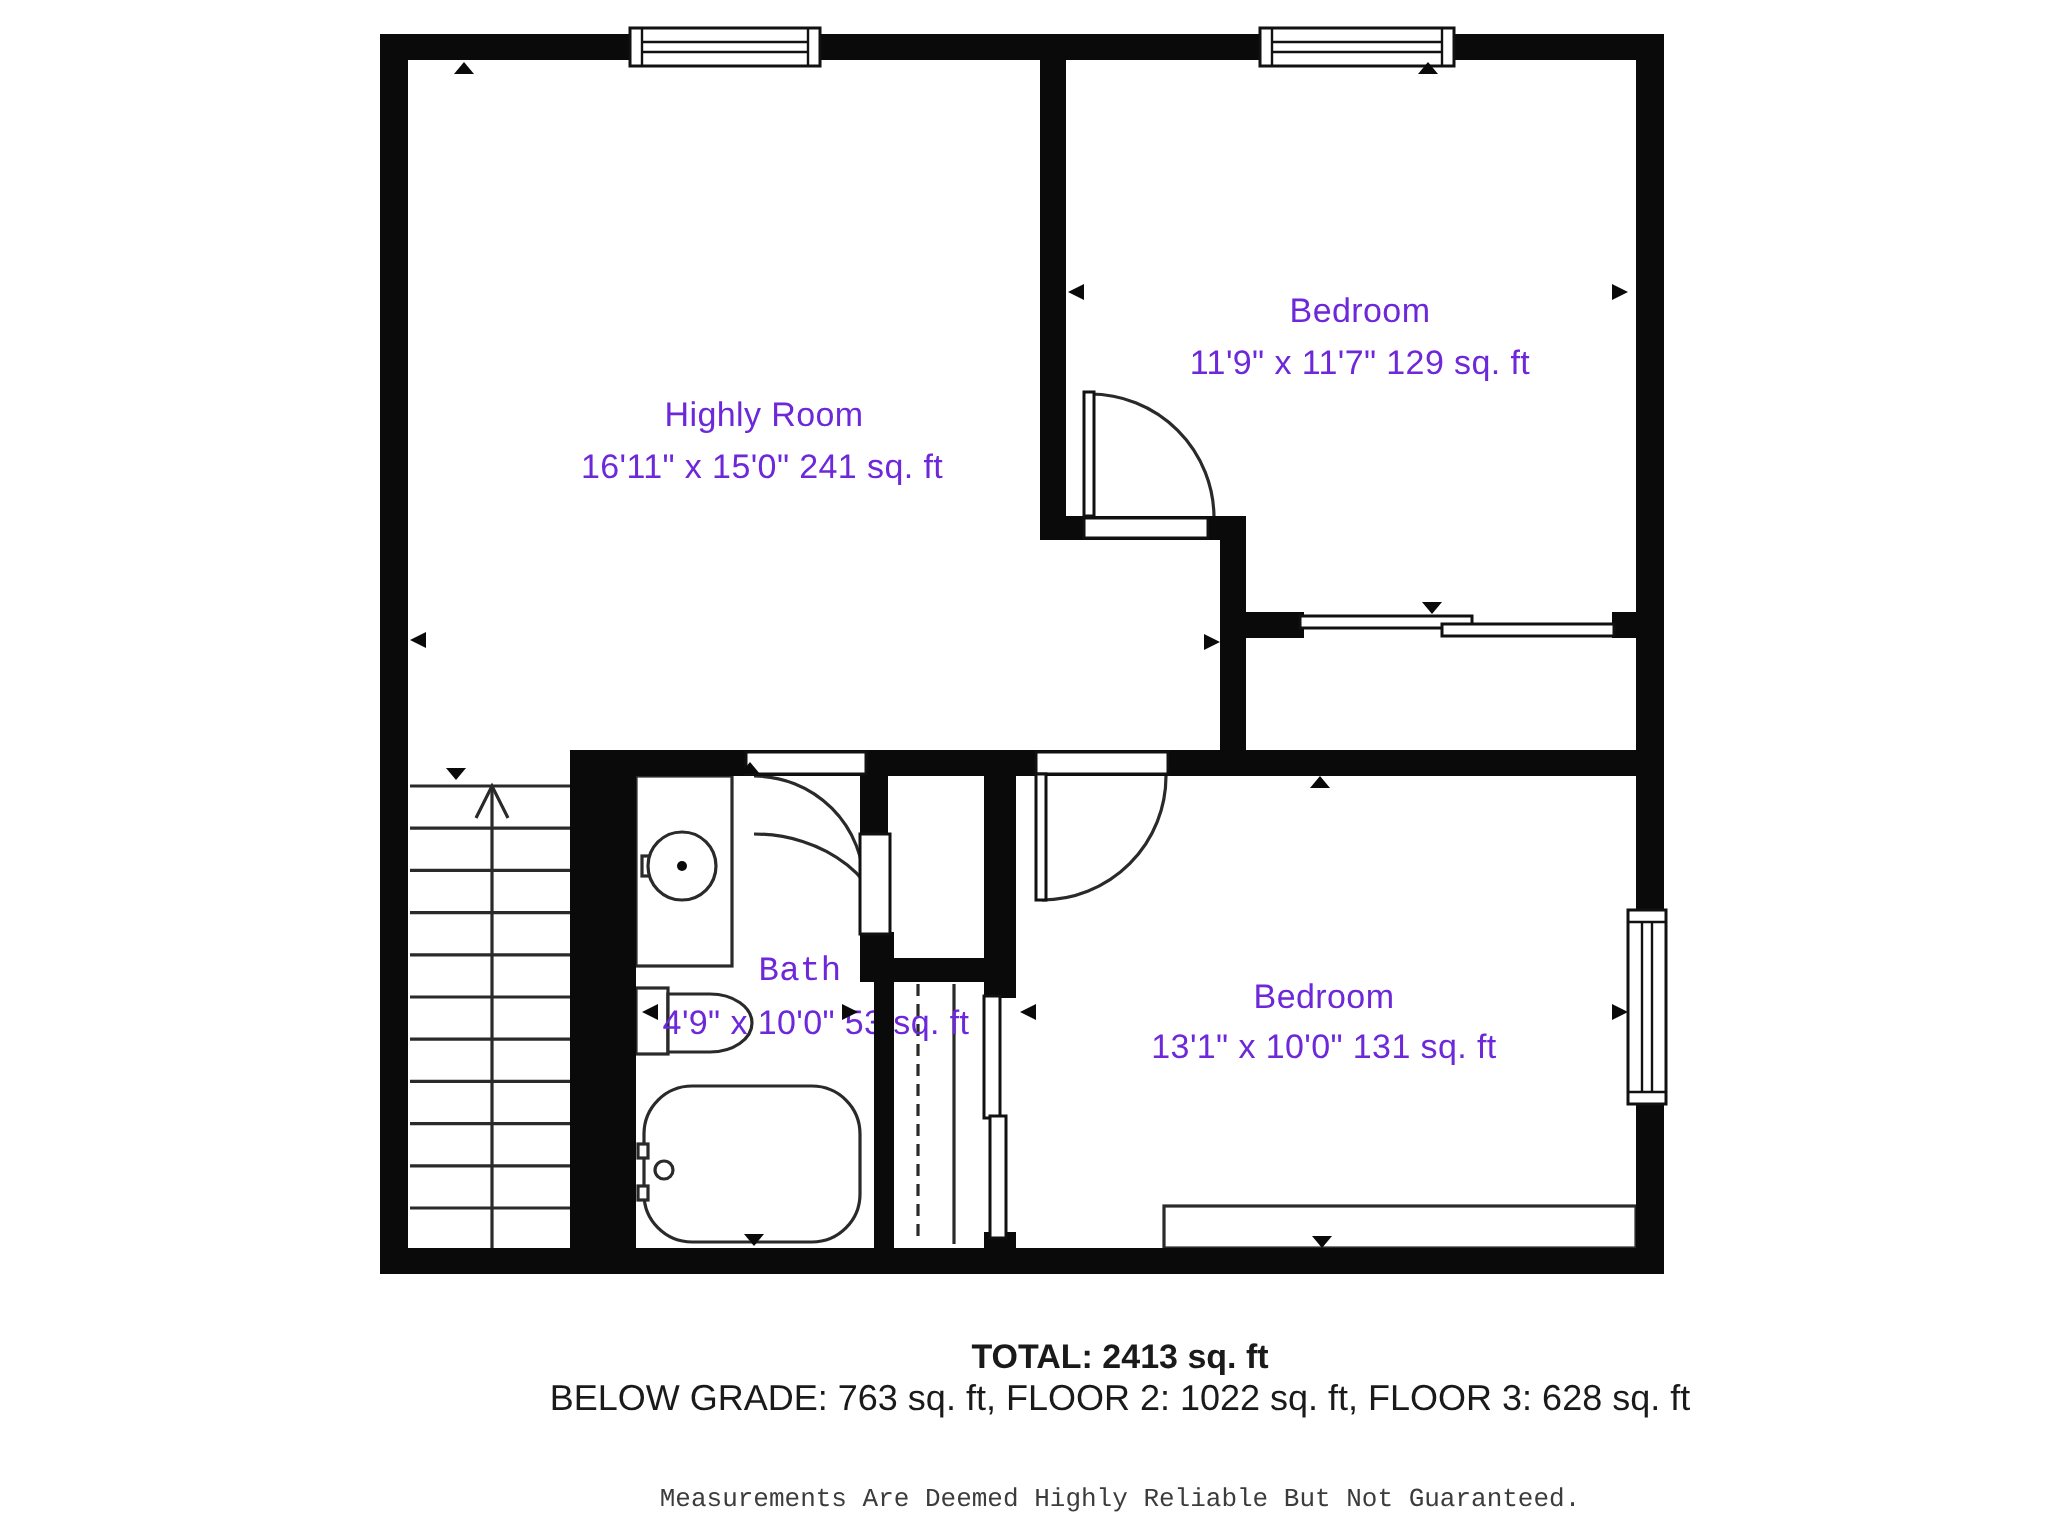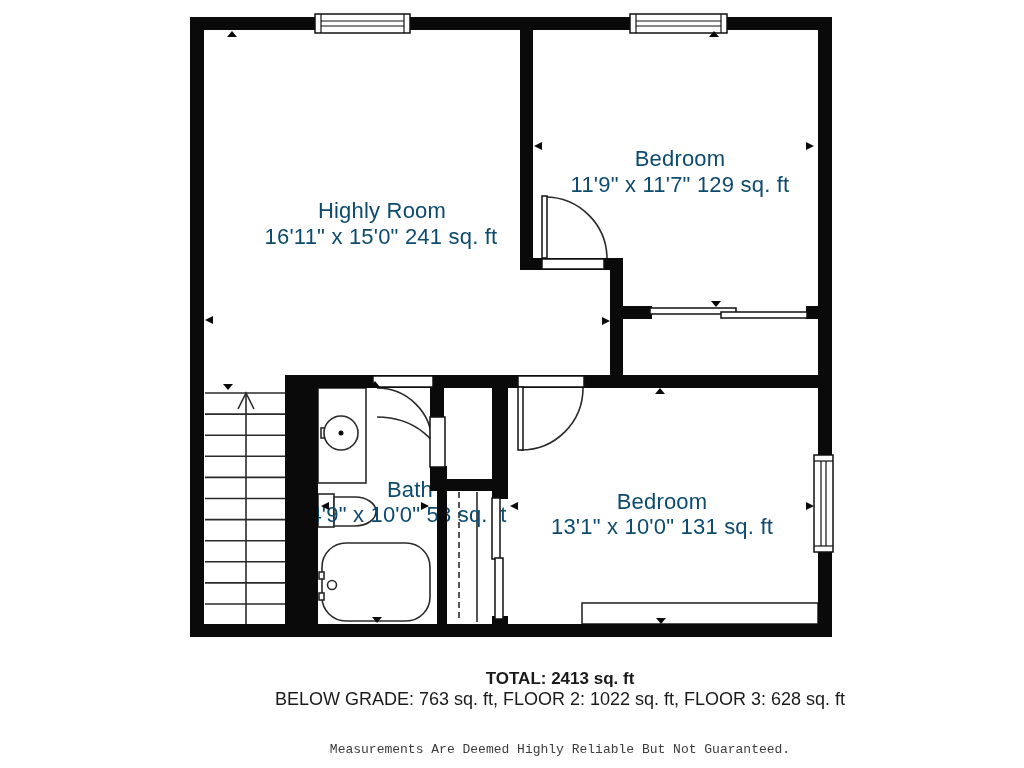--- a/index.html
+++ b/index.html
@@ -4,21 +4,21 @@
 <style>
   html,body{margin:0;padding:0;background:#ffffff;}
   #stage{position:relative;width:1024px;height:768px;background:#ffffff;overflow:hidden;
          font-family:"Liberation Sans", sans-serif;}
   #stage svg{position:absolute;left:0;top:0;}
   #layer-lower{z-index:1;}
   #labels{position:absolute;left:0;top:0;width:1024px;height:768px;z-index:2;}
   #layer-upper{z-index:3;}
   #footer{position:absolute;left:16px;top:0;width:1024px;height:768px;z-index:4;pointer-events:none;margin-left:32px;}
   .room-name,.room-dims{position:absolute;transform:translateX(-50%);white-space:nowrap;
-         color:#0c4a6e;font-size:22px;letter-spacing:.2px;line-height:1.2;}
+         color:#6d28d9;font-size:17px;letter-spacing:.2px;line-height:1.2;}
   .f-line{position:absolute;left:0;width:1024px;text-align:center;color:#1a1a1a;}
   .f-total{top:669px;font-size:17px;font-weight:bold;}
   .f-1{top:689px;font-size:18px;}
   .f-2{top:704.5px;font-size:15px;}
   .f-3{top:720px;font-size:15px;}
   .f-disc{top:742px;font-size:13px;color:#3c3c3c;font-family:Liberation Mono, monospace;}
   .wall{fill:#0a0a0a;stroke:none;}
   .wht{fill:#ffffff;stroke:#111111;stroke-width:1.5;}
   .thin{fill:none;stroke:#2a2a2a;stroke-width:1.6;}
   .thinf{fill:#ffffff;stroke:#2a2a2a;stroke-width:1.6;}
@@ -76,21 +76,21 @@
     <rect class="thinf" x="582" y="603" width="236" height="21"></rect>
   </svg>
 
   <div id="labels">
     <div class="room-name" style="left:382px;top:198px;">Highly Room</div>
     <div class="room-dims" style="left:381px;top:224px;">16'11" x 15'0" 241 sq. ft</div>
 
     <div class="room-name" style="left:680px;top:146px;">Bedroom</div>
     <div class="room-dims" style="left:680px;top:172px;">11'9" x 11'7" 129 sq. ft</div>
 
-    <div class="room-name" style="left:410px;top:477px;">Bath</div>
+    <div class="room-name" style="left:400px;top:477px;font-family:Liberation Mono, monospace;">Bath</div>
     <div class="room-dims" style="left:408px;top:502px;">4'9" x 10'0" 53 sq. ft</div>
 
     <div class="room-name" style="left:662px;top:489px;">Bedroom</div>
     <div class="room-dims" style="left:662px;top:514px;">13'1" x 10'0" 131 sq. ft</div>
   </div>
 
   <svg id="layer-upper" width="1024" height="768" viewBox="0 0 1024 768">
 
     <g>
       <rect class="wall" x="190" y="17" width="642" height="13"></rect>

